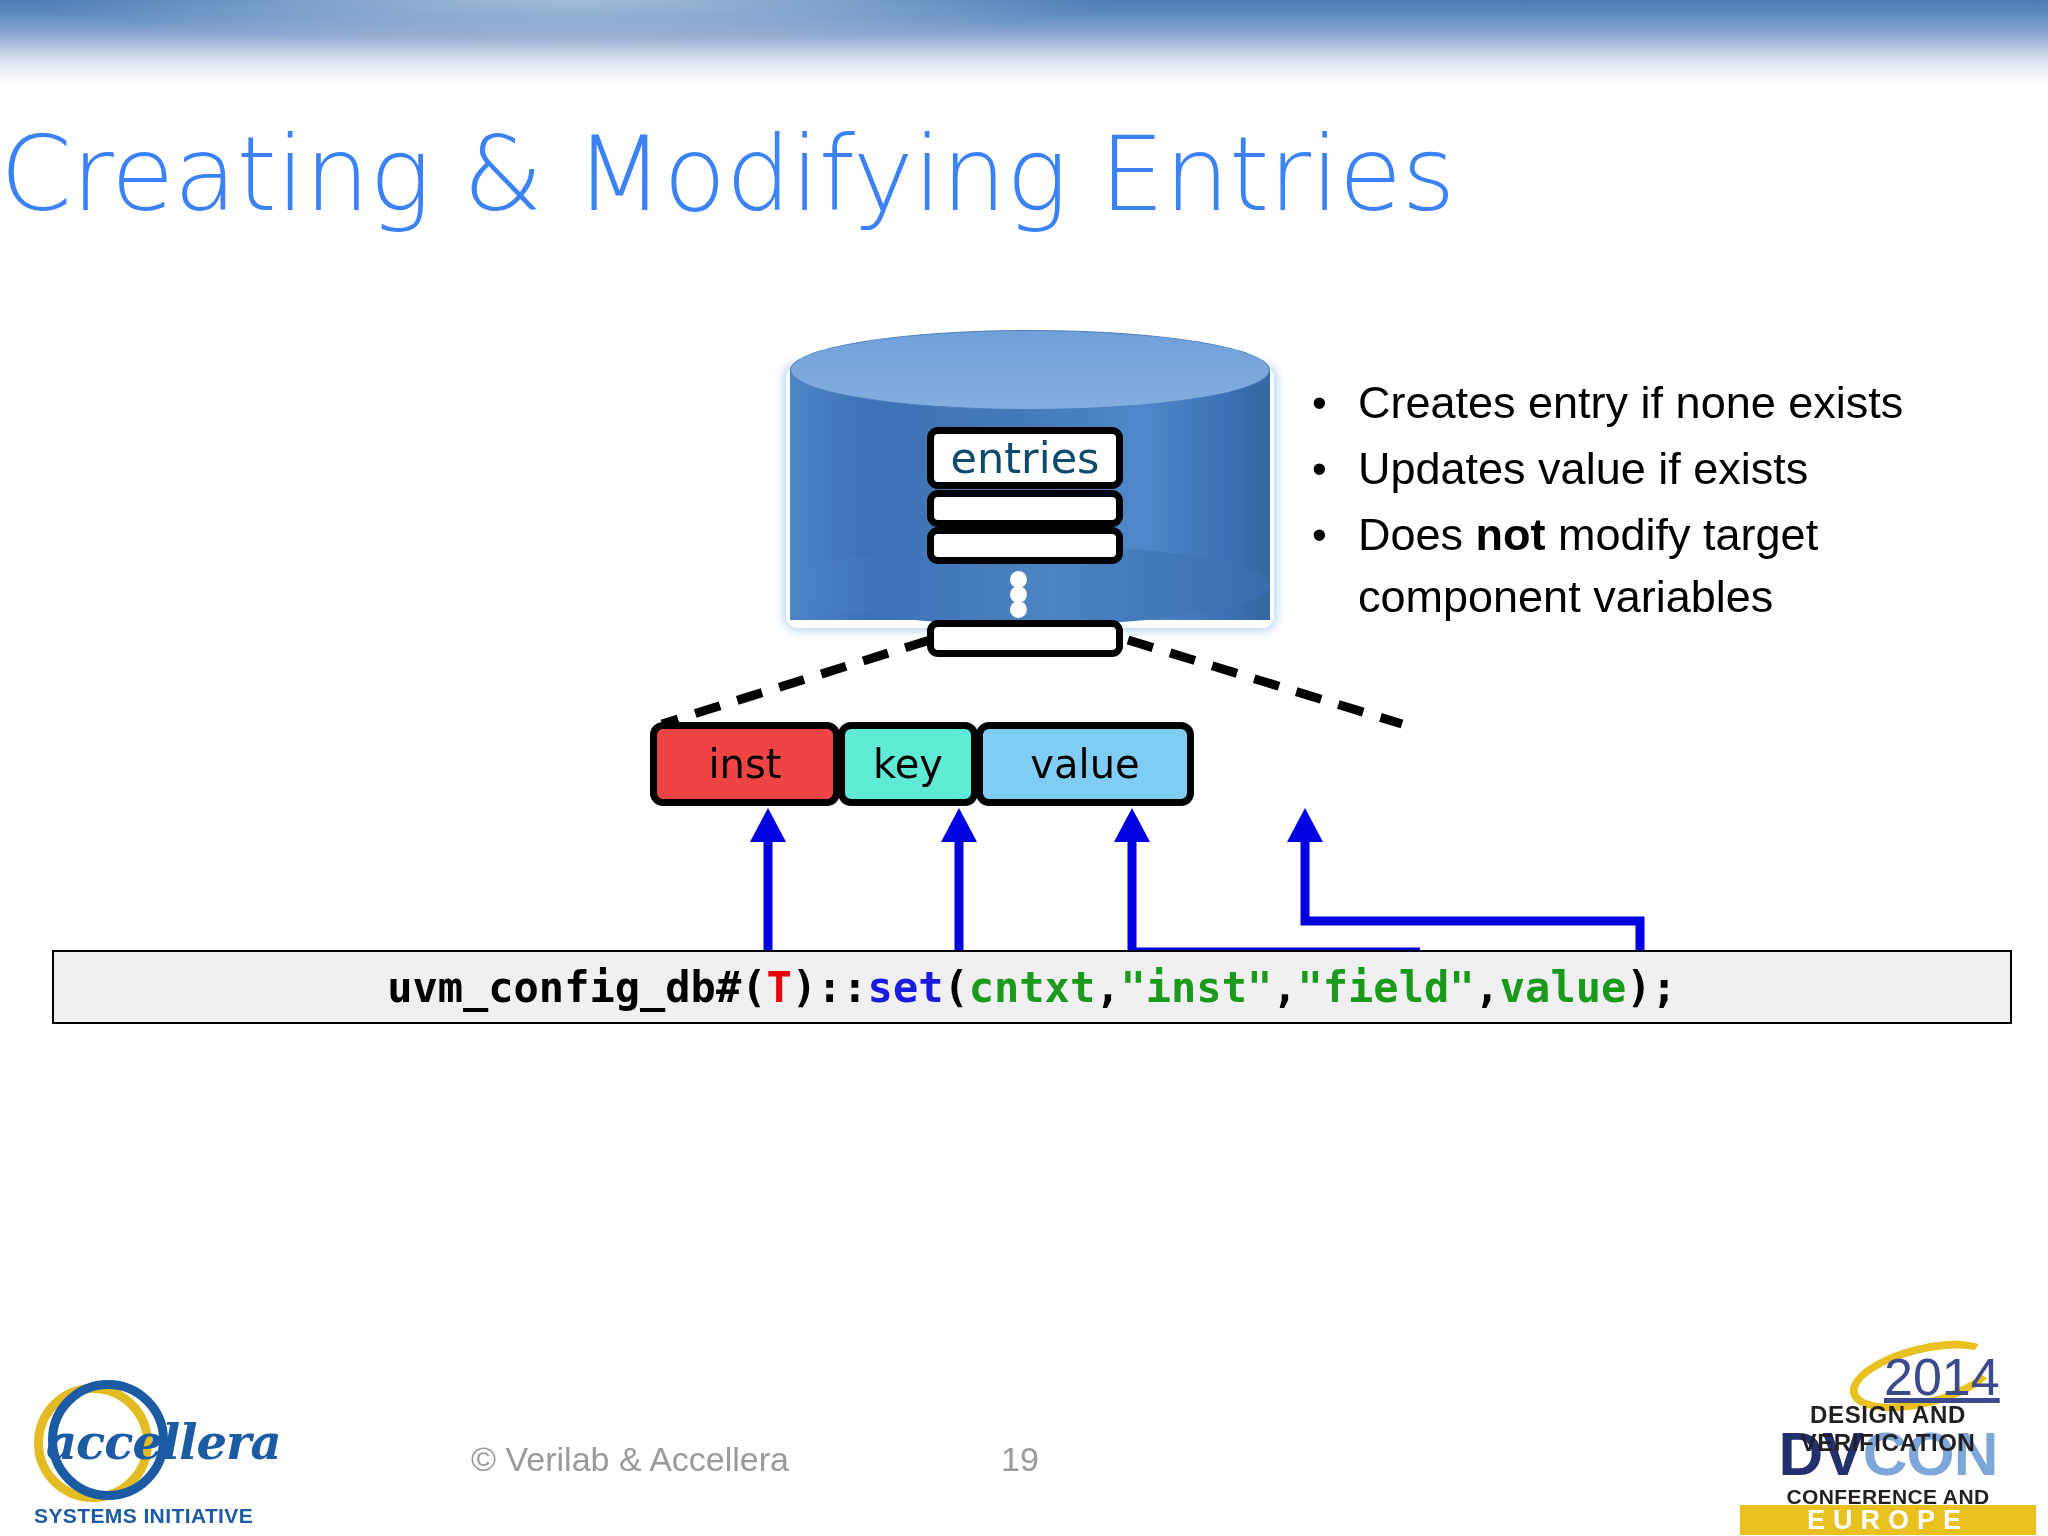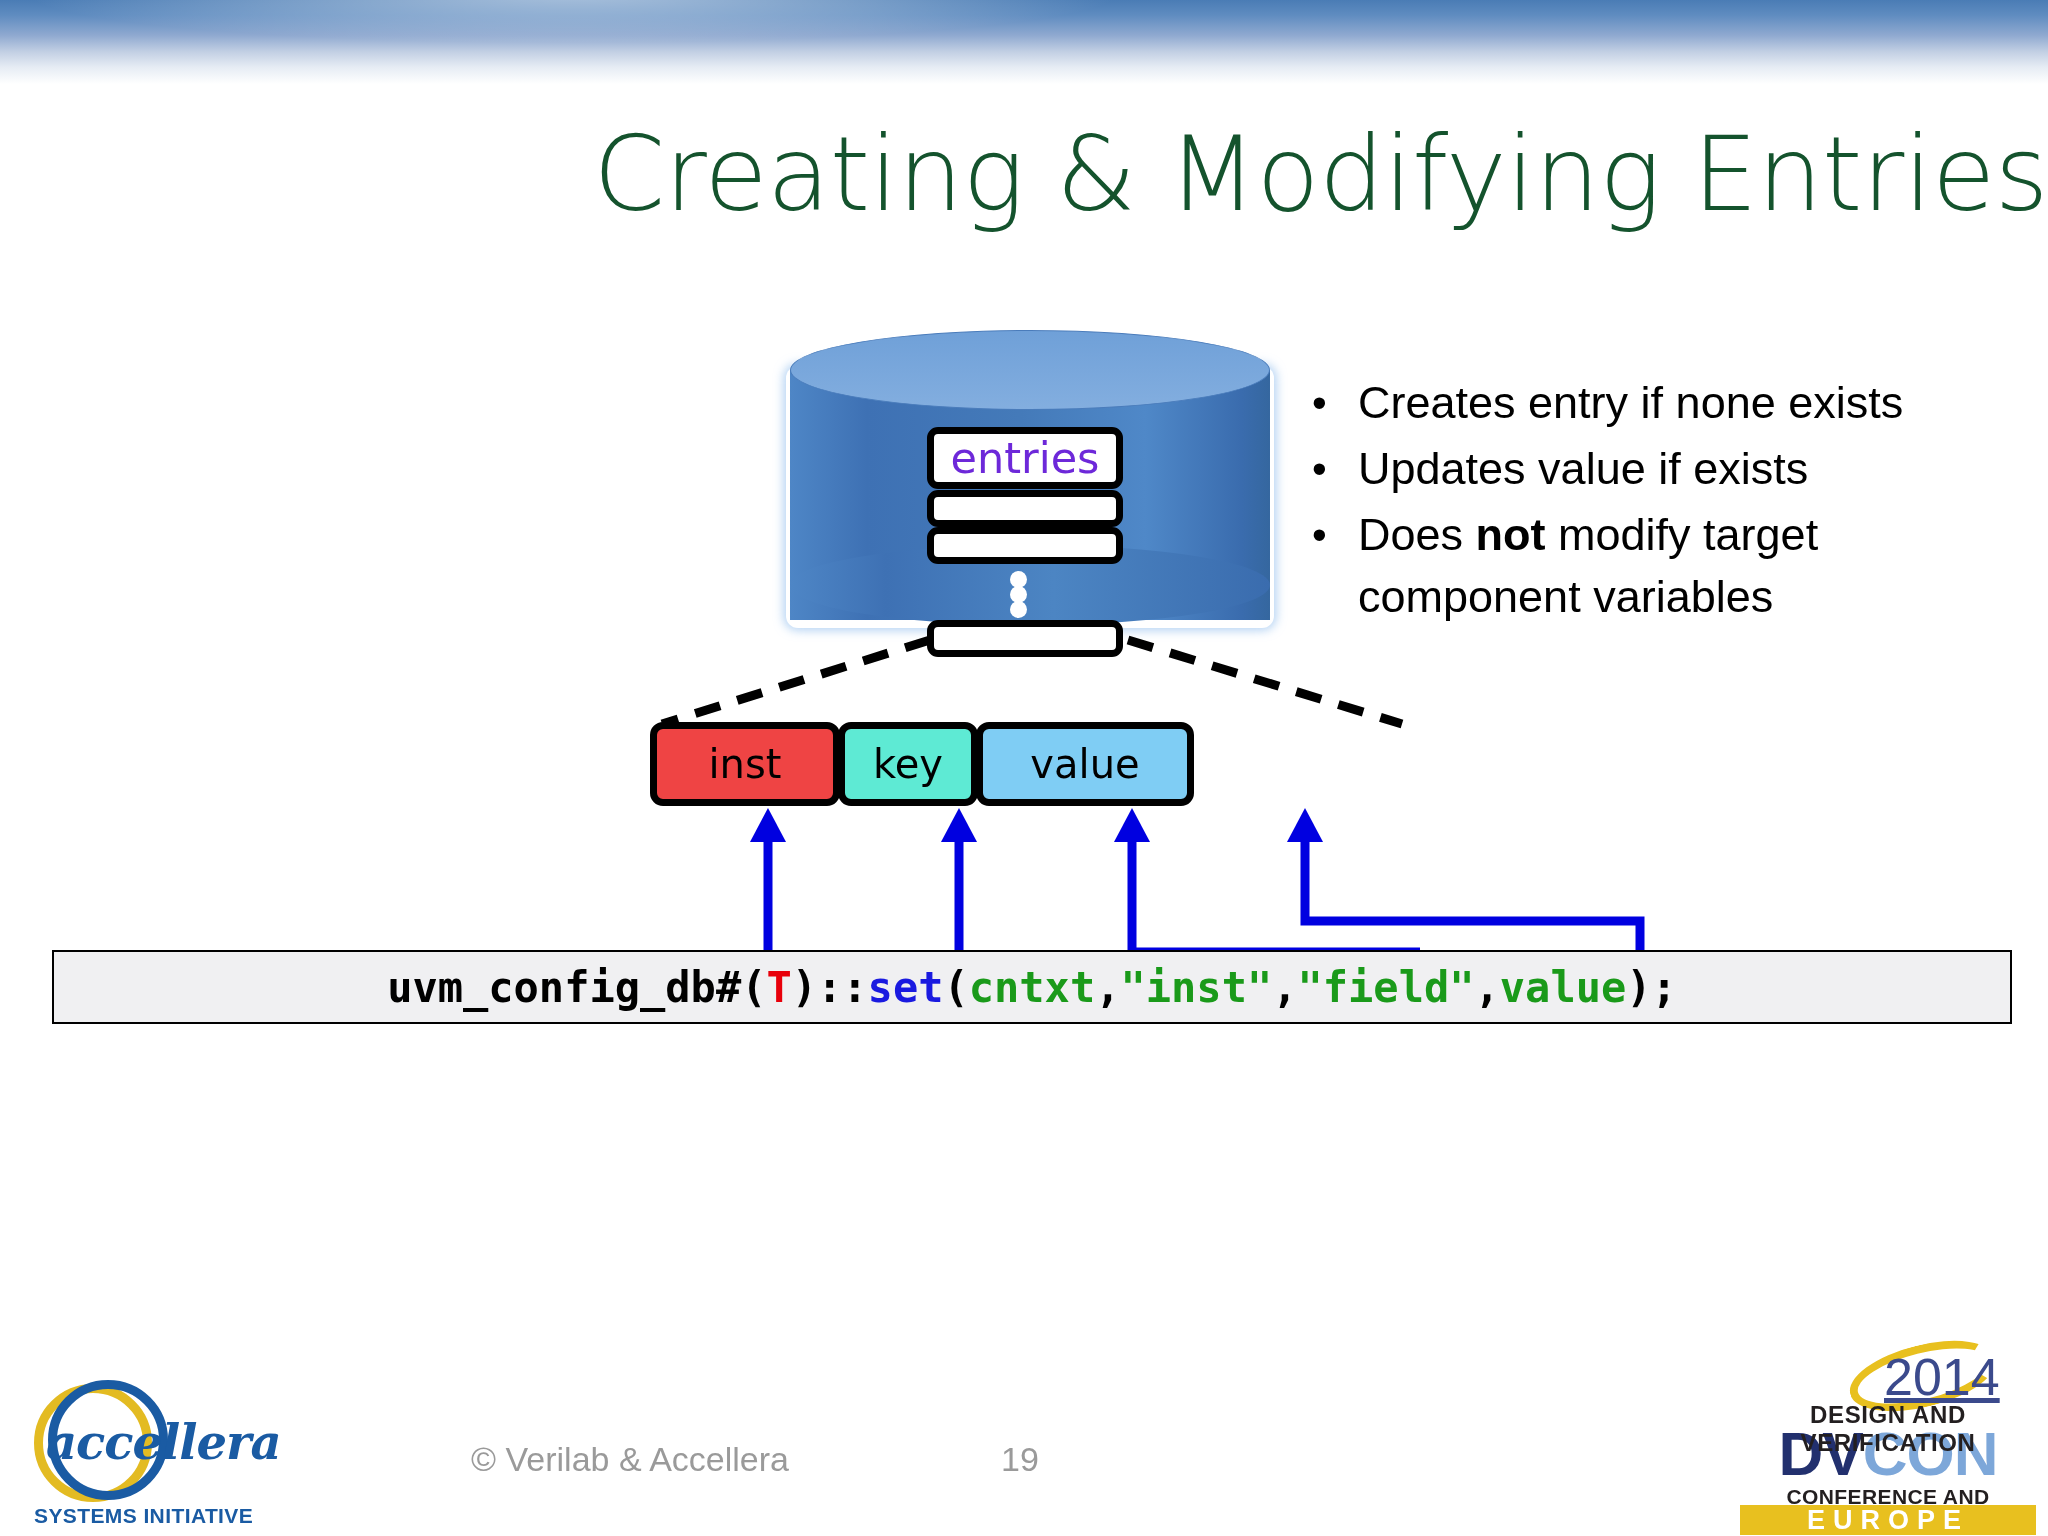--- a/index.html
+++ b/index.html
@@ -6,39 +6,39 @@
   body{width:2048px;height:1536px;position:relative;overflow:hidden;
        font-family:"Liberation Sans",sans-serif;}
 
   
   #top-band{position:absolute;left:0;top:0;width:2048px;height:84px;
       background:linear-gradient(to bottom,#4a7cb5 0%,#5f8cc0 18%,#8fa9d0 42%,#c3d0e4 62%,#e6ecf4 80%,#ffffff 100%);}
   #top-band-sheen{position:absolute;left:0;top:0;width:2048px;height:84px;
       background:radial-gradient(ellipse 780px 70px at 28% -6px, rgba(255,255,255,.55), rgba(255,255,255,0) 70%);}
 
   
-  #page-title{position:absolute;left:0;top:120px;width:2048px;text-align:right;
-      font-size:103px;line-height:1.05;font-weight:300;color:#14532d;letter-spacing:-0.5px;
+  #page-title{position:absolute;left:0;top:120px;width:2048px;text-align:left;
+      font-size:103px;line-height:1.05;font-weight:300;color:#3b82f6;letter-spacing:-0.5px;
       font-family:"DejaVu Sans","Liberation Sans",sans-serif;}
 
   
   #cylinder{position:absolute;left:790px;top:330px;width:480px;height:330px;}
   .cyl-body{position:absolute;left:0;top:40px;width:480px;height:250px;
       background:linear-gradient(to right,#4e86c6 0%,#3e71b4 16%,#447ab9 48%,#4f88c8 74%,#3a6cae 94%,#35679f 100%);}
   .cyl-bottom{position:absolute;left:0;top:215px;width:480px;height:80px;border-radius:50%;
       background:linear-gradient(to right,#4e86c6 0%,#3e71b4 20%,#4c85c3 55%,#3a6cae 100%);}
   .cyl-top{position:absolute;left:0;top:0;width:480px;height:80px;border-radius:50%;
       background:linear-gradient(to bottom,#6fa0d8,#83aedf);border:1px solid #4a7cbb;box-sizing:border-box;}
   .cyl-glow{position:absolute;left:-4px;top:36px;width:488px;height:262px;
       box-shadow:0 0 10px 3px rgba(130,180,235,.55);border-radius:12px;pointer-events:none;}
 
   
   .entry-slot{position:absolute;background:#fff;border:7px solid #000;border-radius:11px;box-sizing:border-box;}
   #entry-slot-0{left:137px;top:97px;width:196px;height:62px;display:flex;align-items:center;justify-content:center;}
-  #entry-slot-0 .slot-label{font-size:43px;color:#6d28d9;font-family:"DejaVu Sans","Liberation Sans",sans-serif;font-weight:400;line-height:1;}
+  #entry-slot-0 .slot-label{font-size:43px;color:#0c4a6e;font-family:"DejaVu Sans","Liberation Sans",sans-serif;font-weight:400;line-height:1;}
   #entry-slot-1{left:137px;top:160px;width:196px;height:37px;}
   #entry-slot-2{left:137px;top:197px;width:196px;height:37px;}
   #entry-slot-3{left:137px;top:290px;width:196px;height:37px;}
   .ellipsis-dots{position:absolute;left:220px;top:241px;width:30px;height:46px;}
   .ellipsis-dots i{position:absolute;left:0;width:17px;height:17px;border-radius:50%;background:#fff;}
   .ellipsis-dots i:nth-child(1){top:0;}
   .ellipsis-dots i:nth-child(2){top:15px;}
   .ellipsis-dots i:nth-child(3){top:30px;}
 
   

